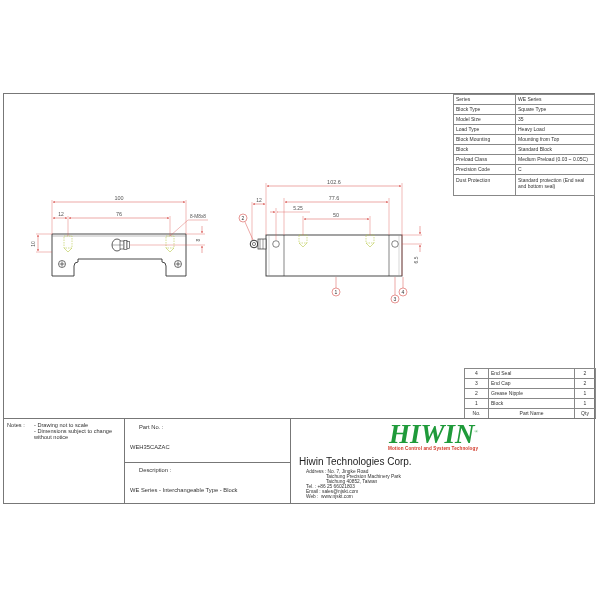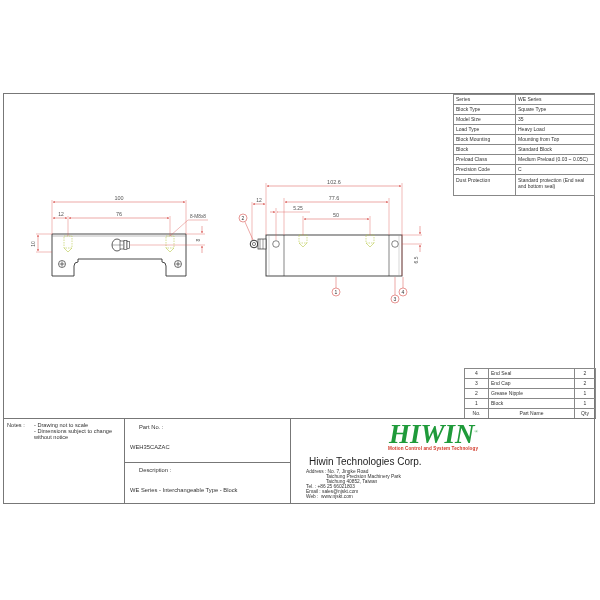--- a/index.html
+++ b/index.html
@@ -16,21 +16,21 @@
   .parts td.qty { width:16px; text-align:center; }
   .parts td.hdr { text-align:center; }
   .notes { position:absolute; left:3px; top:418px; width:122px; height:86px; border-right:1px solid #777; border-top:1px solid #777; box-sizing:border-box; font-size:5.6px; line-height:6px; padding:3px 4px; }
   .partcol { position:absolute; left:125px; top:418px; width:166px; height:86px; border-top:1px solid #777; border-right:1px solid #777; box-sizing:border-box; }
   .partcol .top { position:absolute; left:0; top:0; width:100%; height:43px; border-bottom:1px solid #777; }
   .lbl { position:absolute; font-size:5.8px; color:#333; }
   .company { position:absolute; left:291px; top:418px; width:305px; height:86px; border-top:1px solid #777; box-sizing:border-box; }
   .logo { position:absolute; left:389px; top:418px; font-family:"Liberation Serif", serif; font-style:italic; font-weight:bold; font-size:27px; color:#1f9a3a; letter-spacing:0px; line-height:28px; }
   .logo sup { font-size:5px; font-style:normal; font-weight:normal; color:#1f9a3a; }
   .tag { position:absolute; left:388px; top:446px; font-size:4.6px; font-weight:bold; color:#d23a2a; letter-spacing:0.1px; }
-  .cname { position:absolute; left:309px; top:456px; font-size:10px; color:#222; }
+  .cname { position:absolute; left:299px; top:456px; font-size:10px; color:#222; }
   .addr { position:absolute; left:306px; top:469px; font-size:4.8px; line-height:5px; color:#333; white-space:pre; }
   svg text { font-family:"Liberation Sans", sans-serif; }
 </style>
 </head>
 <body>
 
 <div class="frame"></div>
 
 <table class="spec">
   <tbody>

